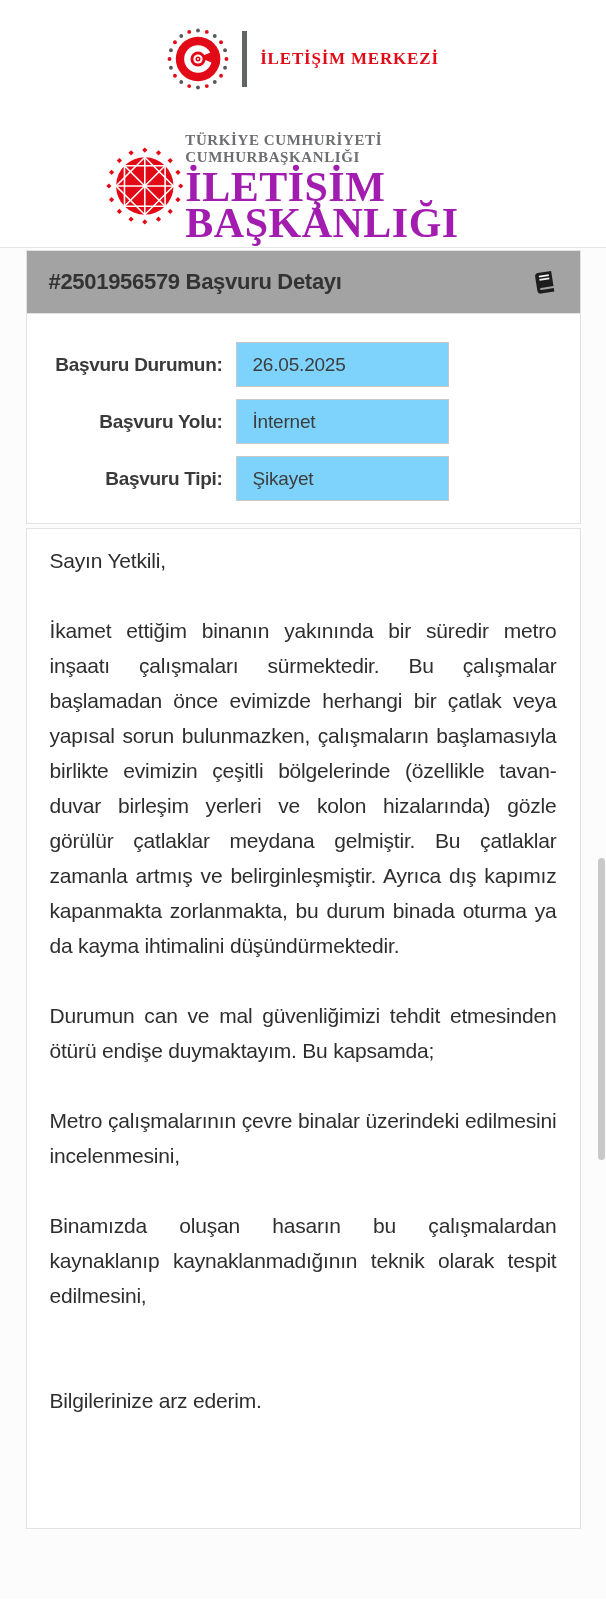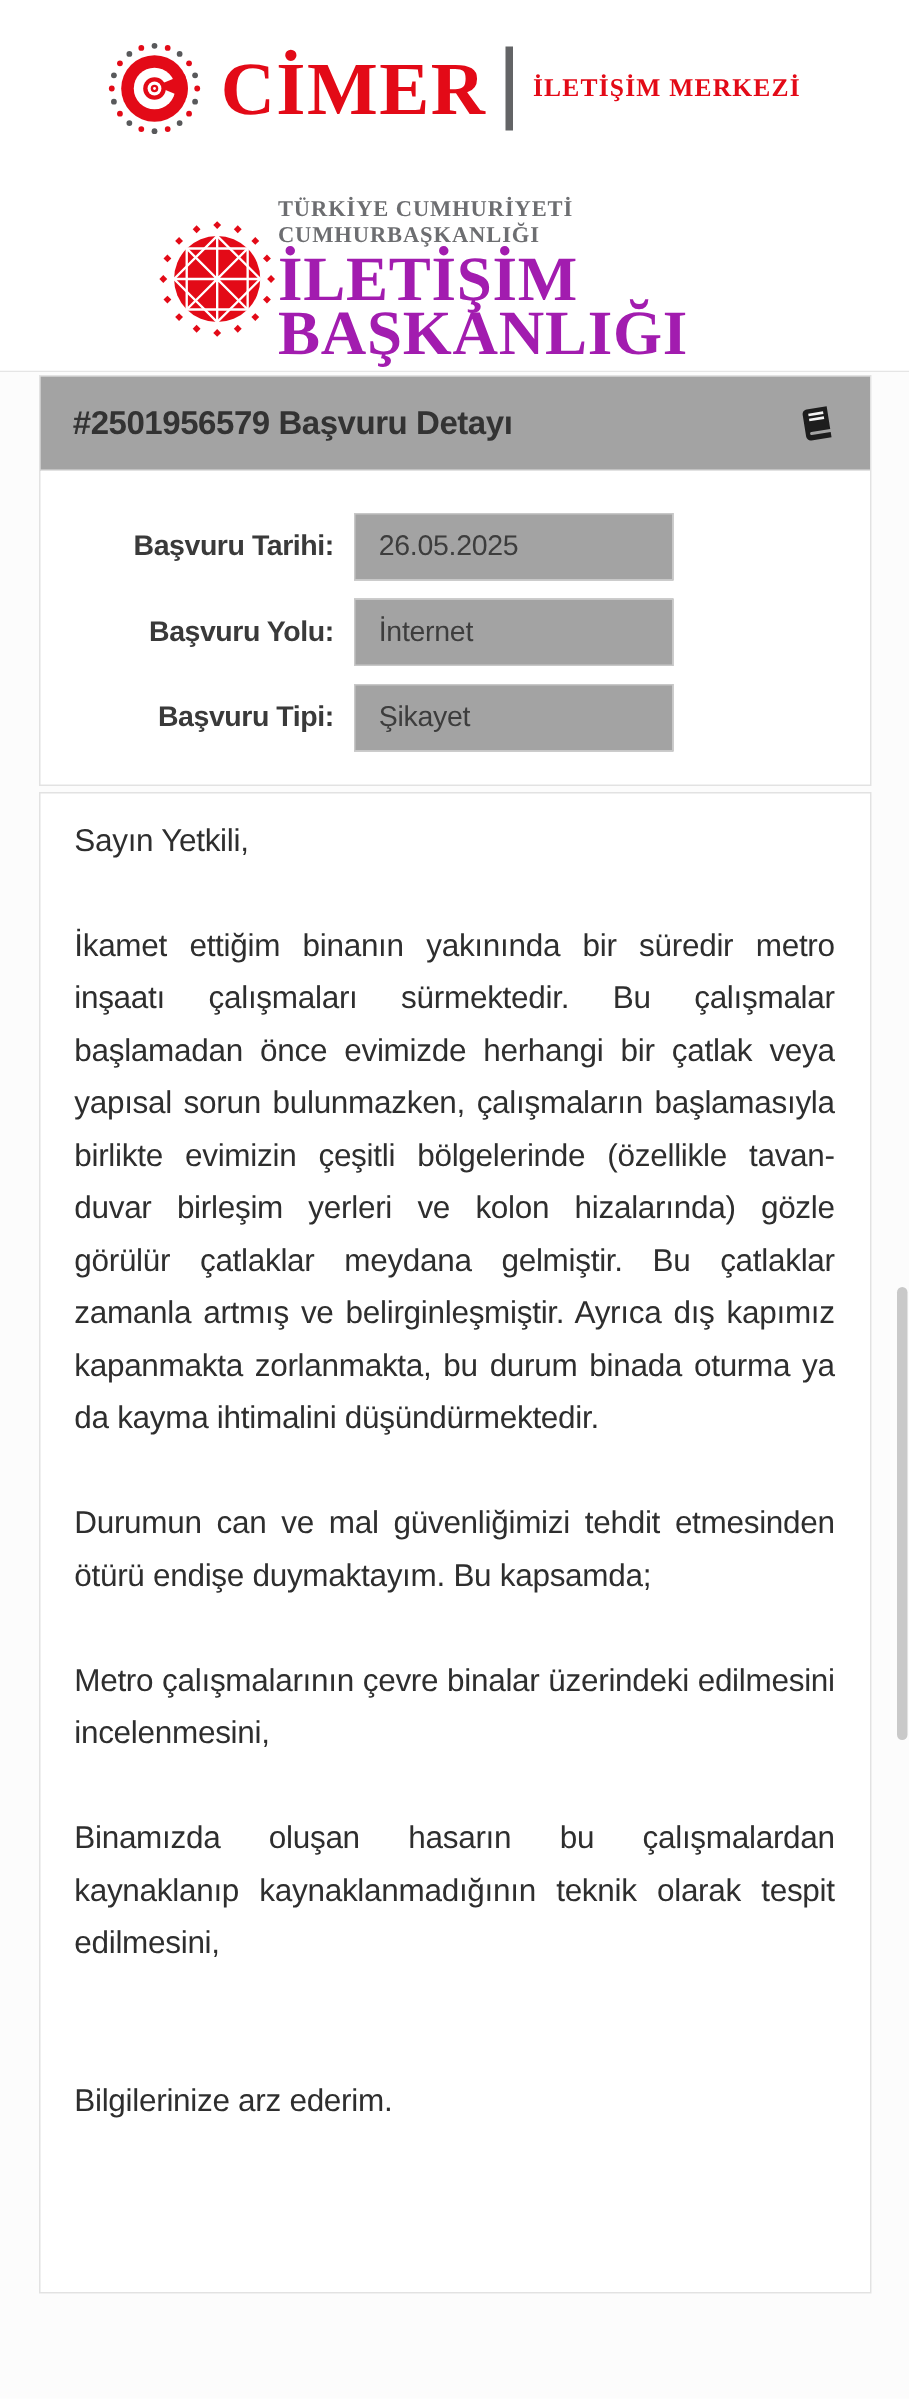--- a/index.html
+++ b/index.html
@@ -58,21 +58,21 @@
   }
   .book-btn { background: none; border: none; padding: 0; cursor: pointer; display: flex; }
 
   .form { padding: 28px 20px 10px; }
   .form-row { display: flex; align-items: center; margin-bottom: 12px; }
   .form-label {
     flex: 0 0 176px; text-align: right; margin-right: 13px;
     font-weight: bold; font-size: 19px; color: #3a3a3a; letter-spacing: -0.3px;
   }
   .form-input {
-    width: 213px; height: 45px; border: 1px solid #c8c8c8; background: #a3a3a3;
+    width: 213px; height: 45px; border: 1px solid #c8c8c8; background: #7dd3fc;
     display: flex; align-items: center; padding: 0 16px; box-sizing: border-box;
     font-size: 19px; color: #3d3d3d; letter-spacing: -0.2px;
   }
 
   .letter-card { margin-top: 4px; padding: 14px 23px 110px; }
   .letter-card p {
     margin: 0 0 35px; font-size: 21px; line-height: 35px; color: #2e2e2e;
     text-align: justify; letter-spacing: -0.2px;
   }
   .letter-card p.salutation { text-align: left; }
@@ -122,21 +122,20 @@
         <circle r="26.5" fill="#e30a17"></circle>
         <circle r="16.5" fill="#ffffff"></circle>
         <circle r="9" fill="#e30a17"></circle>
         <g clip-path="url(#cimer-clip)">
           <polygon points="1,-2 30,-14 30,10" fill="#e30a17"></polygon>
         </g>
         <circle r="5.5" fill="#ffffff"></circle>
         <circle r="3" fill="#e30a17"></circle>
         <circle r="1.1" fill="#ffffff"></circle>
       </svg>
-      <div class="cimer-wordmark">CİMER</div>
       <div class="cimer-divider"></div>
       <div class="cimer-org">
         <span>İLETİŞİM MERKEZİ</span>
       </div>
     </div>
 
     <div class="iletisim-row">
       <svg width="124" height="124" viewBox="-62 -62 124 124">
         <g fill="#e30a17">
           <polygon points="55,-4 59,0 55,4 51,0"></polygon>
@@ -181,21 +180,21 @@
             <g transform="rotate(-9 12 12)">
               <path fill="#1d1d1d" d="M7 2 C5.3 2 4 3.3 4 5 v14 c0 1.7 1.3 3 3 3 h13 v-3.4 h-12.2 a1 1 0 0 1 0-2 H20 V2 Z"></path>
               <rect x="7.6" y="4.8" width="9.6" height="1.7" fill="#f4f4f4"></rect>
               <rect x="7.6" y="8" width="9.6" height="1.7" fill="#f4f4f4"></rect>
             </g>
           </svg>
         </button>
       </div>
       <div class="form">
         <div class="form-row">
-          <label class="form-label">Başvuru Tarihi:</label>
+          <label class="form-label">Başvuru Durumun:</label>
           <div class="form-input">26.05.2025</div>
         </div>
         <div class="form-row">
           <label class="form-label">Başvuru Yolu:</label>
           <div class="form-input">İnternet</div>
         </div>
         <div class="form-row">
           <label class="form-label">Başvuru Tipi:</label>
           <div class="form-input">Şikayet</div>
         </div>

